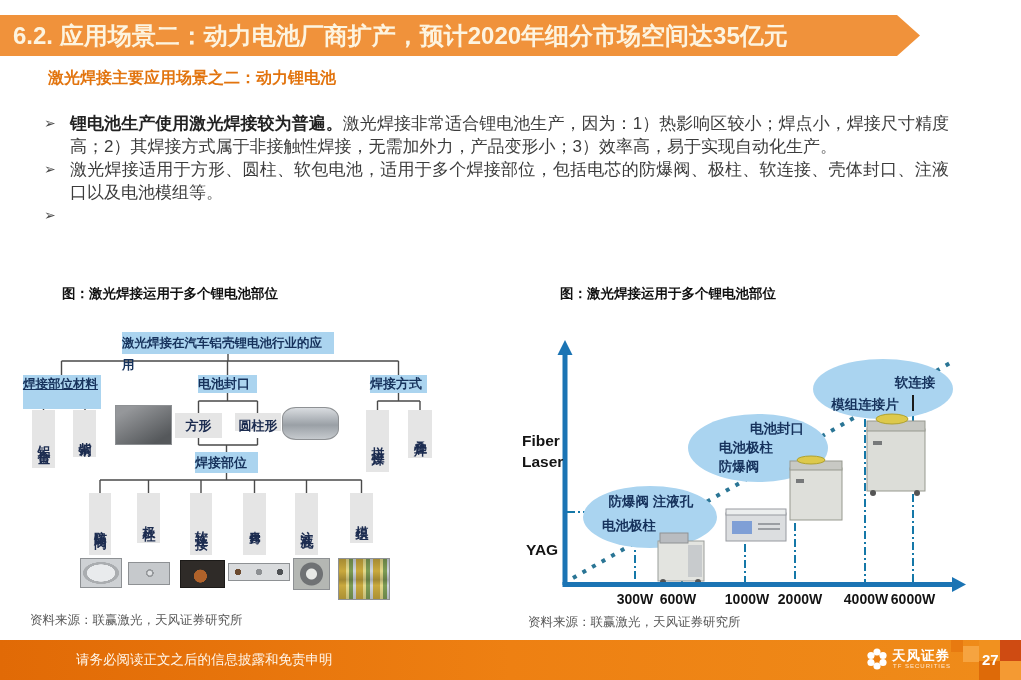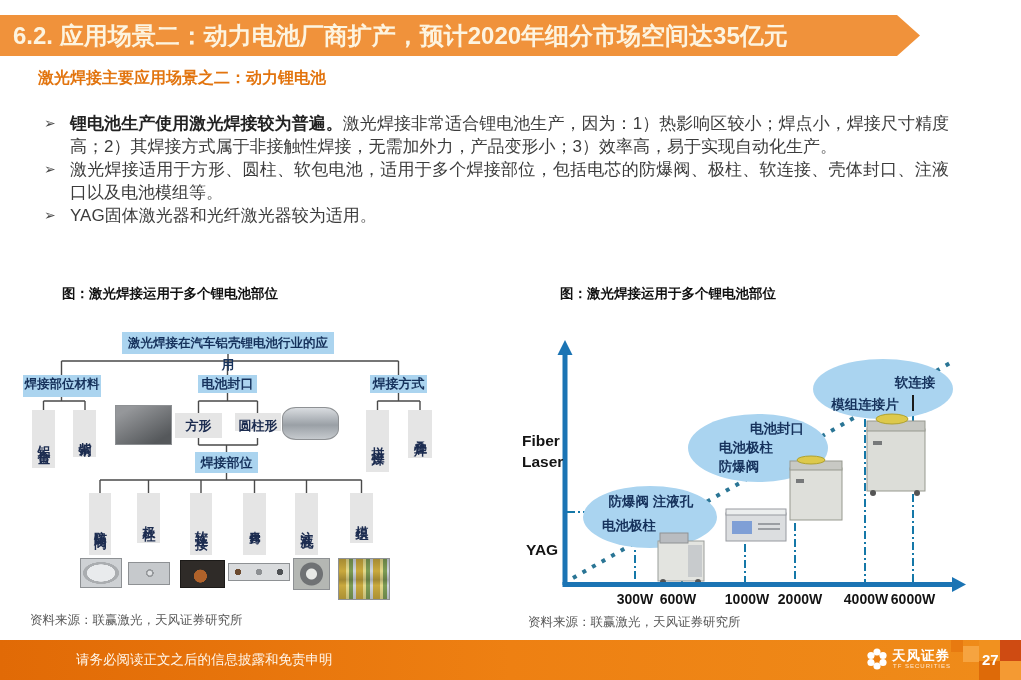--- a/index.html
+++ b/index.html
@@ -4,38 +4,38 @@
 <style>
   html,body{margin:0;padding:0;background:#fff;}
   .slide{position:relative;width:1021px;height:680px;background:#ffffff;overflow:hidden;
          font-family:"Liberation Sans",sans-serif;}
 
   
   .banner{position:absolute;left:0;top:15px;width:920px;height:41px;background:#f0923b;
           clip-path:polygon(0 0,97.5% 0,100% 50%,97.5% 100%,0 100%);
           color:#fdf4e0;font-weight:bold;font-size:24px;line-height:41px;
           padding-left:13px;box-sizing:border-box;white-space:nowrap;}
-  .subtitle{position:absolute;left:38px;top:68px;font-size:16px;font-weight:bold;color:#e2740e;}
+  .subtitle{position:absolute;left:48px;top:68px;font-size:16px;font-weight:bold;color:#e2740e;}
 
   
   .bullets{position:absolute;left:44px;top:112px;width:905px;}
   .bullet{display:flex;font-size:17px;color:#3c3c3c;line-height:1.36;}
   .bullet .mk{width:26px;flex:none;font-size:14px;padding-top:2px;color:#4a4a4a;}
   .bullet p{margin:0;text-align:justify;}
   .bullet b{color:#222;}
 
   
   .caption{position:absolute;font-size:13.5px;font-weight:bold;color:#101010;white-space:nowrap;padding-left:32px;}
   .source{position:absolute;font-size:12.5px;color:#565656;white-space:nowrap;}
 
   
   .figL{position:absolute;left:20px;top:283px;width:470px;height:330px;}
   .figL svg.lines{position:absolute;left:0;top:0;}
   .bbox{position:absolute;background:#abd4ef;color:#16325c;font-weight:bold;
-        font-size:13px;text-align:center;box-sizing:border-box;}
+        font-size:13px;text-align:left;box-sizing:border-box;}
   .obox{position:absolute;background:#e5e5e5;color:#1c2c50;font-weight:bold;
         font-size:13px;text-align:center;box-sizing:border-box;}
   .vert{writing-mode:vertical-rl;text-orientation:upright;letter-spacing:3px;
         display:flex;align-items:center;justify-content:center;}
   .ph{position:absolute;border:1px solid #8e9194;box-sizing:border-box;}
   .ph-prism{background:linear-gradient(150deg,#95979a 15%,#55585b 85%);}
   .ph-cyl{background:linear-gradient(180deg,#d9dce0,#9aa0a6 55%,#c6cace);border-radius:14px/11px;}
   .ph-valve{background:radial-gradient(ellipse 60% 52% at 50% 50%,#e9ebed 0 58%,#aaadb0 60% 74%,#ced1d4 76%);background-color:#ced1d4;}
   .ph-pole{background:radial-gradient(circle 5px at 52% 48%,#dfe1e3 0 40%,#95989b 55% 75%,#c6c9cc 80%);background-color:#c6c9cc;}
   .ph-soft{background:radial-gradient(circle 9px at 45% 58%,#b0622a 0 70%,rgba(0,0,0,0) 75%);background-color:#2f2b28;border-color:#1c1a18;}
@@ -85,40 +85,39 @@
     <div class="bullet">
       <span class="mk">➢</span>
       <p><b>锂电池生产使用激光焊接较为普遍。</b><span>激光焊接非常适合锂电池生产，因为：1）热影响区较小；焊点小，焊接尺寸精度高；2）其焊接方式属于非接触性焊接，无需加外力，产品变形小；3）效率高，易于实现自动化生产。</span></p>
     </div>
     <div class="bullet">
       <span class="mk">➢</span>
       <p><span>激光焊接适用于方形、圆柱、软包电池，适用于多个焊接部位，包括电芯的防爆阀、极柱、软连接、壳体封口、注液口以及电池模组等。</span></p>
     </div>
     <div class="bullet">
       <span class="mk">➢</span>
-      <p><span>YAG固体激光器和光纤激光器较为适用。</span></p>
     </div>
   </div>
 
   <div class="figL">
     <div class="caption" style="left:10px;top:2px;">图：激光焊接运用于多个锂电池部位</div>
 
     <svg class="lines" width="470" height="330">
       <path fill="none" stroke="#4a4a4a" stroke-width="1.4" d="
         M208 71 V78 M41.5 78 H378.5 M41.5 78 V92 M207.5 78 V92 M378.5 78 V92
         M41.5 110 V118 M23.5 118 H65 M23.5 118 V127 M65 118 V127
         M207.5 110 V118 M178.5 118 H237.5 M178.5 118 V130 M237.5 118 V130
         M378.5 110 V118 M357.5 118 H400 M357.5 118 V127 M400 118 V127
         M178.5 155 V162 M237.5 155 V162 M178.5 162 H237.5 M206.5 162 V169
         M206.5 190 V197 M80 197 H341.5
         M80 197 V210 M128.5 197 V210 M181 197 V210 M234.5 197 V210 M286.5 197 V210 M341.5 197 V210"></path>
     </svg>
 
     <div class="bbox" style="left:102px;top:49px;width:212px;height:22px;line-height:22px;font-size:12.5px;">激光焊接在汽车铝壳锂电池行业的应用</div>
-    <div class="bbox" style="left:3px;top:92px;width:78px;height:22px;line-height:18px;font-size:12.5px;">焊接部位材料</div>
+    <div class="bbox" style="left:3px;top:92px;width:78px;height:34px;line-height:18px;font-size:12.5px;text-decoration:underline;">焊接部位材料</div>
     <div class="bbox" style="left:178px;top:92px;width:59px;height:18px;line-height:18px;">电池封口</div>
     <div class="bbox" style="left:350px;top:92px;width:57px;height:18px;line-height:18px;">焊接方式</div>
 
     <div class="obox vert" style="left:12px;top:127px;width:23px;height:58px;">铝合金</div>
     <div class="obox vert" style="left:53px;top:127px;width:23px;height:47px;">紫铜</div>
 
     <div class="ph ph-prism" style="left:95px;top:122px;width:57px;height:40px;"></div>
     <div class="obox" style="left:155px;top:130px;width:47px;height:25px;line-height:25px;">方形</div>
     <div class="obox" style="left:215px;top:130px;width:46px;height:18px;line-height:25px;">圆柱形</div>
     <div class="ph ph-cyl" style="left:262px;top:124px;width:57px;height:33px;"></div>

